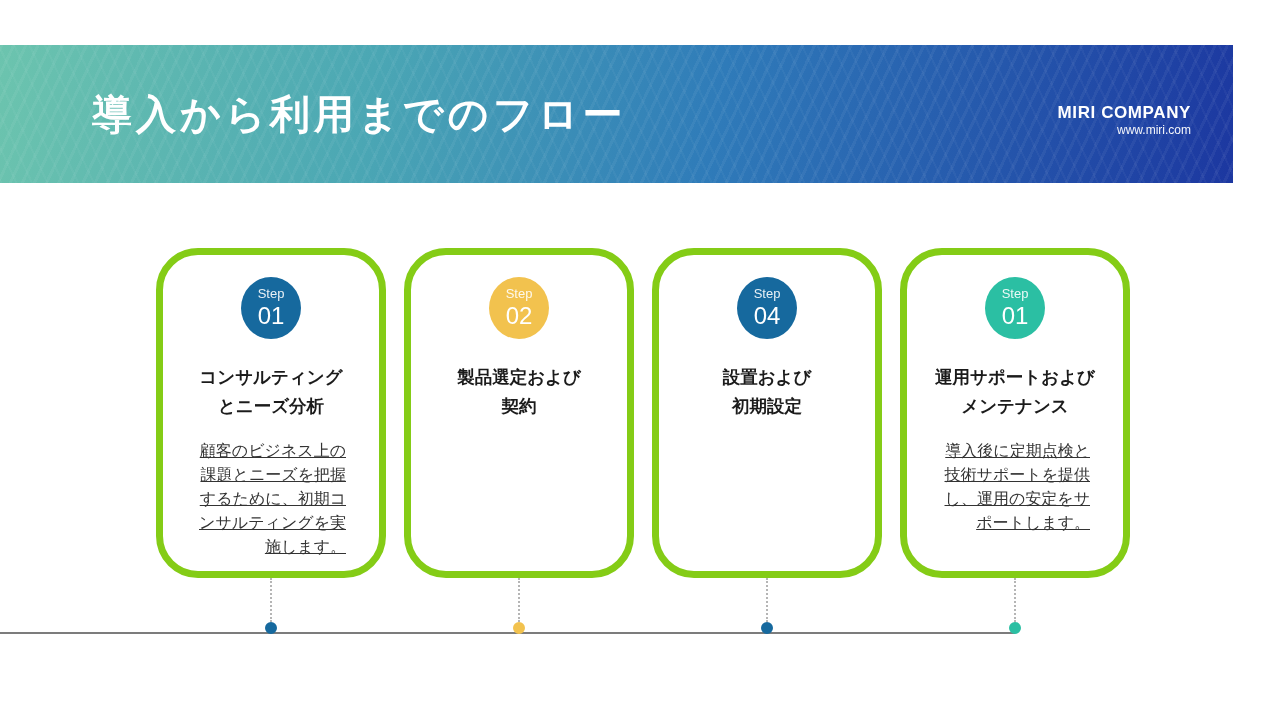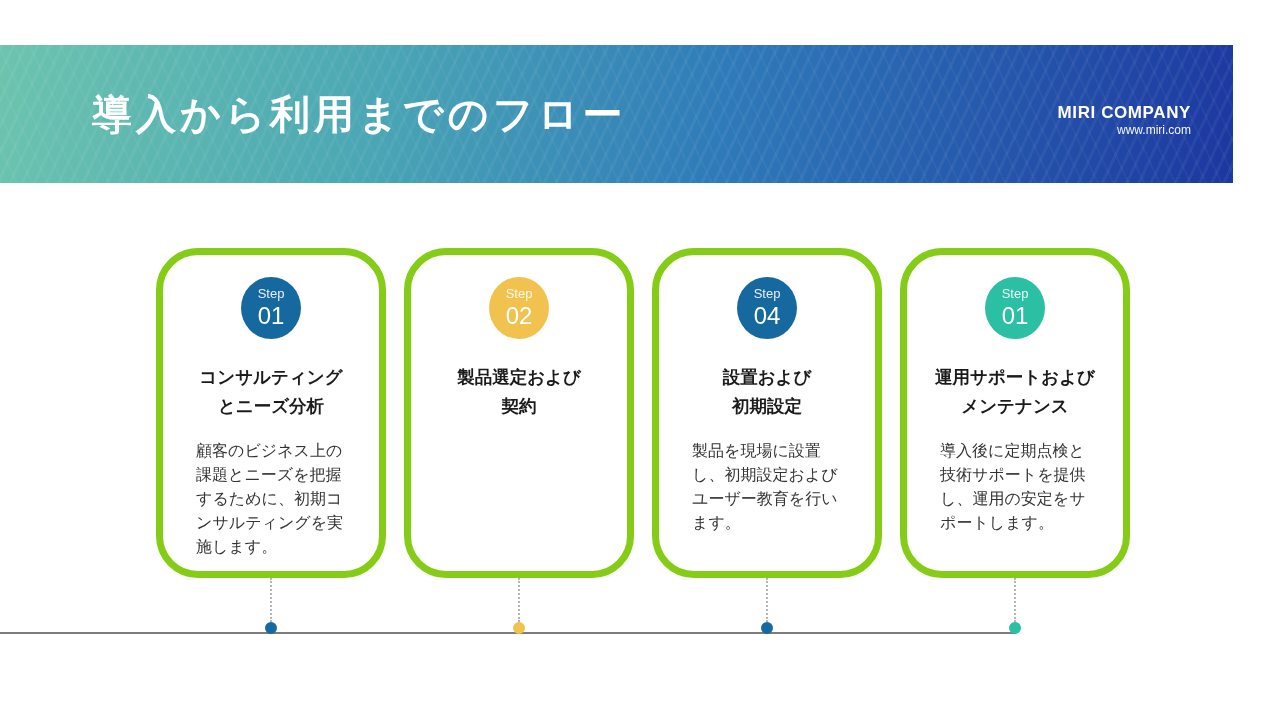--- a/index.html
+++ b/index.html
@@ -26,21 +26,21 @@
   .card { width:230px; height:330px; background:#ffffff; border:7px solid #84cc16;
           border-radius:42px; display:flex; flex-direction:column; align-items:center; }
   .badge { margin-top:22px; width:60px; height:62px; border-radius:50%;
            display:flex; flex-direction:column; align-items:center; justify-content:center;
            color:#ffffff; }
   .badge-step { font-size:13px; line-height:1.15; opacity:0.9; }
   .badge-num  { font-size:24px; font-weight:400; line-height:1.15; }
   .card-title { margin-top:24px; text-align:center; font-size:17.5px; font-weight:700;
                 color:#1B1B1B; line-height:1.68; }
   .card-desc  { margin-top:17px; width:150px; font-size:16px; color:#333333;
-                line-height:1.5; text-align:left; }
+                line-height:1.5; text-align:right;text-decoration:underline; }
 
   
   .connector { height:44px; width:0; border-left:2px dotted #B5B5B5; }
   .dot { width:9px; height:12px; background:#ffffff; border:6px solid #888;
          border-radius:50%; }
   .timeline-line { position:absolute; left:0; top:632px; width:1015px; height:2px;
          background:#7C7C7C; z-index:1; }
 </style>
 </head>
 <body>
@@ -93,21 +93,20 @@
     <div class="step-col">
       <div class="card">
         <div class="badge" style="background-color: rgb(22, 105, 158);">
           <div class="badge-step">Step</div>
           <div class="badge-num">04</div>
         </div>
         <div class="card-title">
           <div>設置および</div>
           <div>初期設定</div>
         </div>
-        <div class="card-desc">製品を現場に設置し、初期設定およびユーザー教育を行います。</div>
       </div>
       <div class="connector" style="border-left-color: rgb(181, 181, 181);"></div>
       <div class="dot" style="border-color: rgb(22, 105, 158);"></div>
     </div>
 
     <div class="step-col">
       <div class="card">
         <div class="badge" style="background-color: rgb(43, 191, 163);">
           <div class="badge-step">Step</div>
           <div class="badge-num">01</div>

